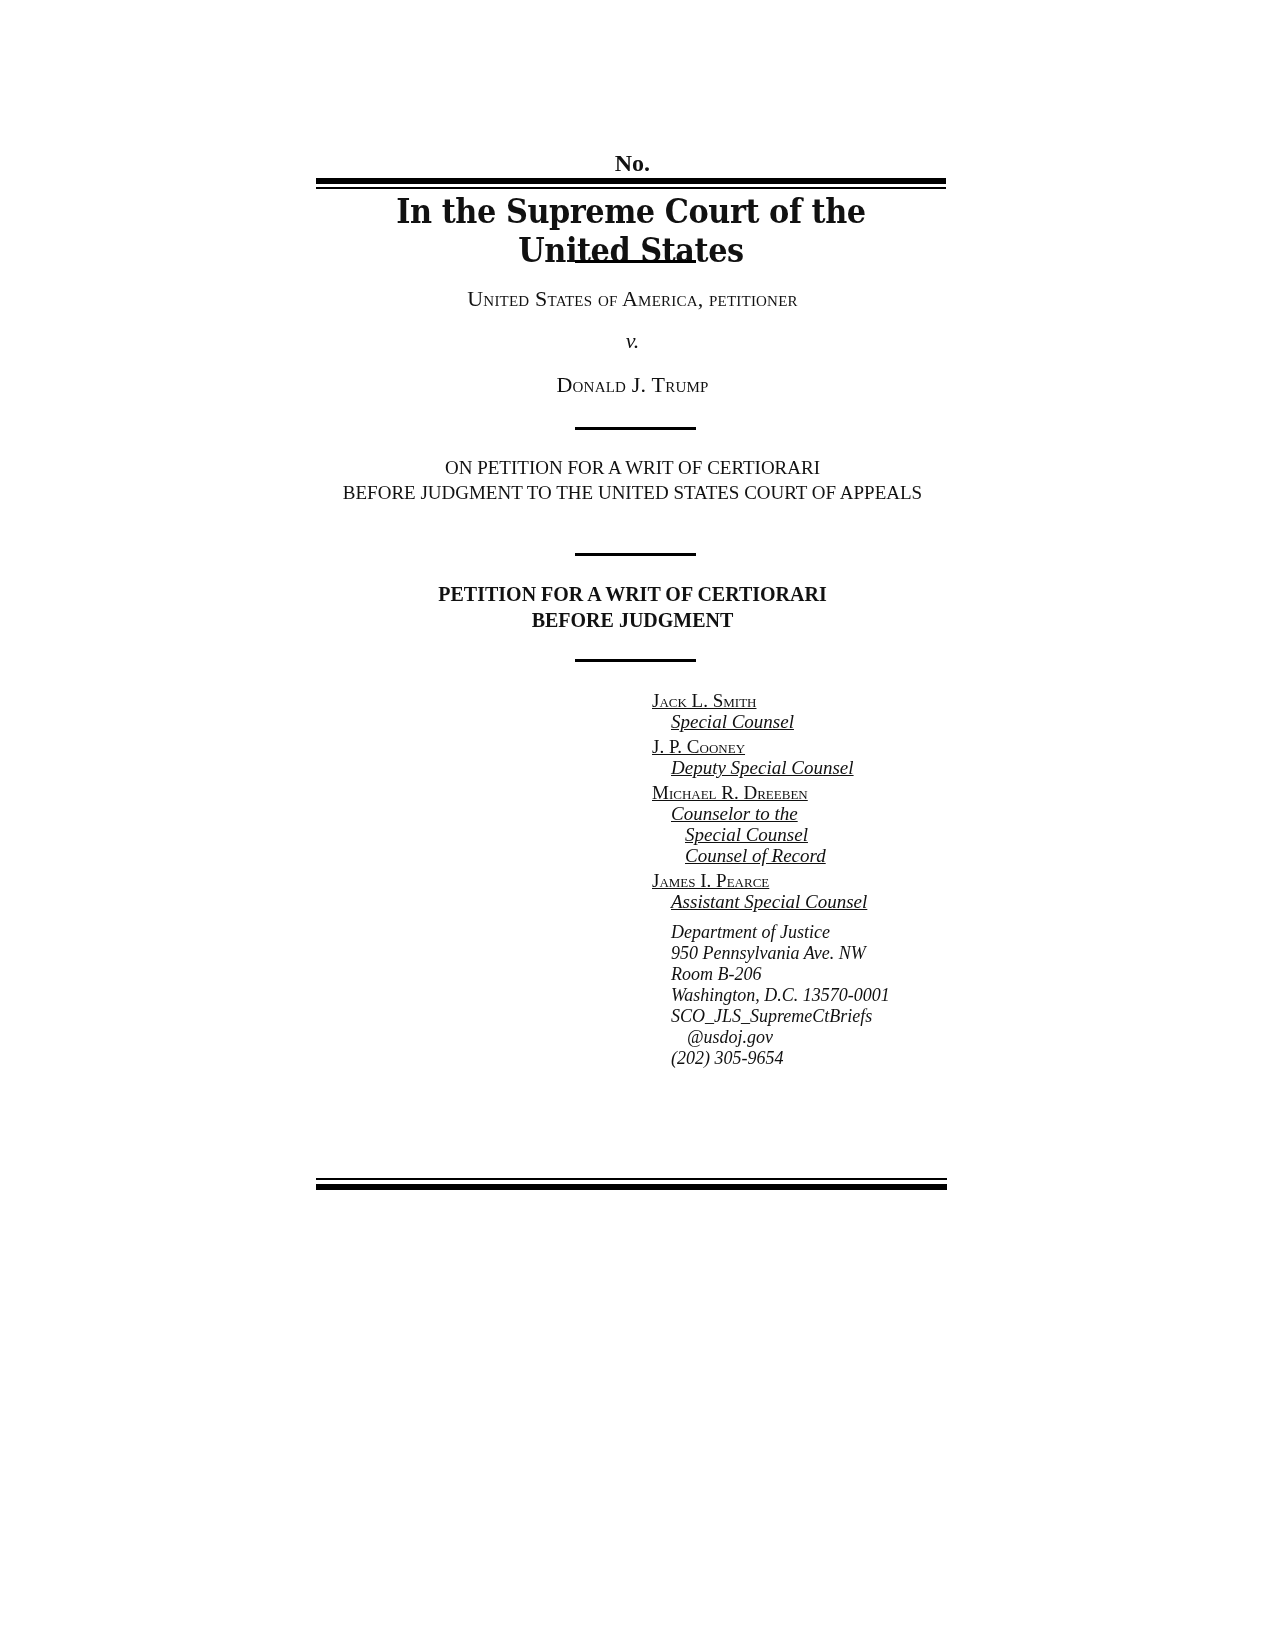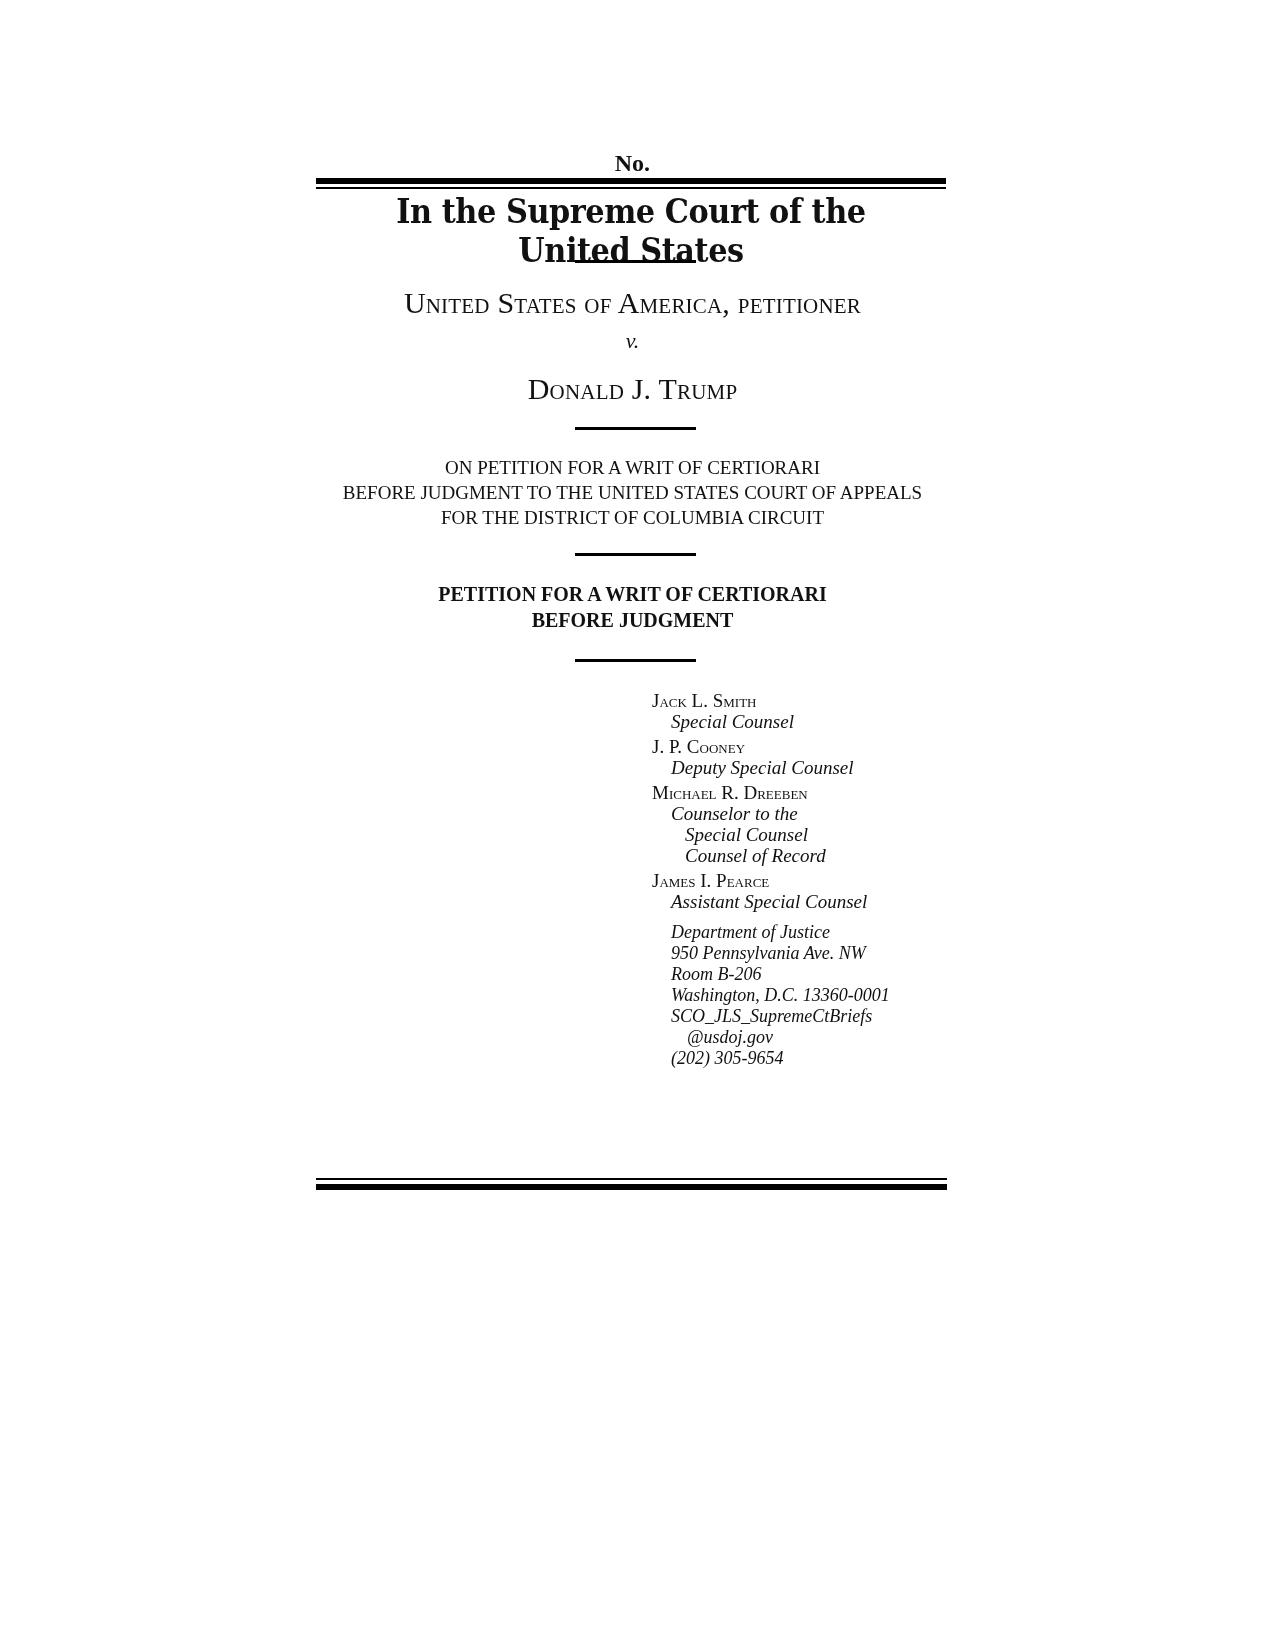--- a/index.html
+++ b/index.html
@@ -6,25 +6,25 @@
   body { width: 1265px; height: 1638px; position: relative; overflow: hidden;
          font-family: "Liberation Serif", "DejaVu Serif", serif; color: #111; }
   .abs { position: absolute; }
   .center { left: 0; width: 1265px; text-align: center; }
   .no { top: 150px; left: 540px; width: 110px; text-align:right; font-weight: bold; font-size: 24px; }
   .rule-thick { position: absolute; background: #000; }
   .title { top: 192px; left: 316px; width: 630px; text-align: center;
            font-family: "DejaVu Serif", "Liberation Serif", serif; font-weight: bold;
            font-size: 33px; letter-spacing: -0.5px; transform: scaleX(0.92); transform-origin: center; }
   .short-rule { position: absolute; left: 575px; width: 121px; height: 3px; background: #000; }
-  .party { font-size: 30px; font-variant: small-caps; letter-spacing: 0.2px; }
+  .party { font-size: 22px; font-variant: small-caps; letter-spacing: 0.2px; }
   .vs { font-size: 22px; font-style: italic; }
   .ital { font-size: 19px; line-height: 25px; }
   .bold-title { font-size: 20px; font-weight: bold; line-height: 26px; }
-  .counsel { left: 652px; font-size: 19px; line-height: 21px; }
+  .counsel { left: 652px; font-size: 19px; line-height: 21px; text-decoration: underline; }
   .counsel .name { font-variant: small-caps; display:block; }
   .counsel .role { font-style: italic; display:block; padding-left: 19px; }
   .counsel .role2 { font-style: italic; display:block; padding-left: 33px; }
   .addr { left: 671px; font-size: 18px; line-height: 21px; font-style: italic; }
   .addr span { display:block; }
   .addr .indent { padding-left: 16px; font-family: Liberation Serif, serif; }
 </style>
 </head>
 <body>
 
@@ -39,21 +39,20 @@
 
 <div class="abs center party" style="top:286px;">United States of America, petitioner</div>
 <div class="abs center vs" style="top:328px;">v.</div>
 <div class="abs center party" style="top:372px;">Donald J. Trump</div>
 
 <div class="short-rule" style="top:427px;"></div>
 
 <div class="abs center ital" style="top:455px;">
   <div>ON PETITION FOR A WRIT OF CERTIORARI</div>
   <div>BEFORE JUDGMENT TO THE UNITED STATES COURT OF APPEALS</div>
-  <div>FOR THE DISTRICT OF COLUMBIA CIRCUIT</div>
 </div>
 
 <div class="short-rule" style="top:553px;"></div>
 
 <div class="abs center bold-title" style="top:581px;">
   <div>PETITION FOR A WRIT OF CERTIORARI</div>
   <div>BEFORE JUDGMENT</div>
 </div>
 
 <div class="short-rule" style="top:659px;"></div>
@@ -71,20 +70,20 @@
   <span class="role2">Counsel of Record</span>
   <div style="height:4px"></div>
   <span class="name">James I. Pearce</span>
   <span class="role">Assistant Special Counsel</span>
 </div>
 
 <div class="abs addr" style="top:922px;">
   <span>Department of Justice</span>
   <span>950 Pennsylvania Ave. NW</span>
   <span>Room B-206</span>
-  <span>Washington, D.C. 13360-0001</span>
+  <span>Washington, D.C. 13570-0001</span>
   <span>SCO_JLS_SupremeCtBriefs</span>
   <span class="indent">@usdoj.gov</span>
   <span>(202) 305-9654</span>
 </div>
 
 <div class="rule-thick" style="left:316px; top:1178px; width:631px; height:2px;"></div>
 <div class="rule-thick" style="left:316px; top:1184px; width:631px; height:6px;"></div>
 
 </body></html>

